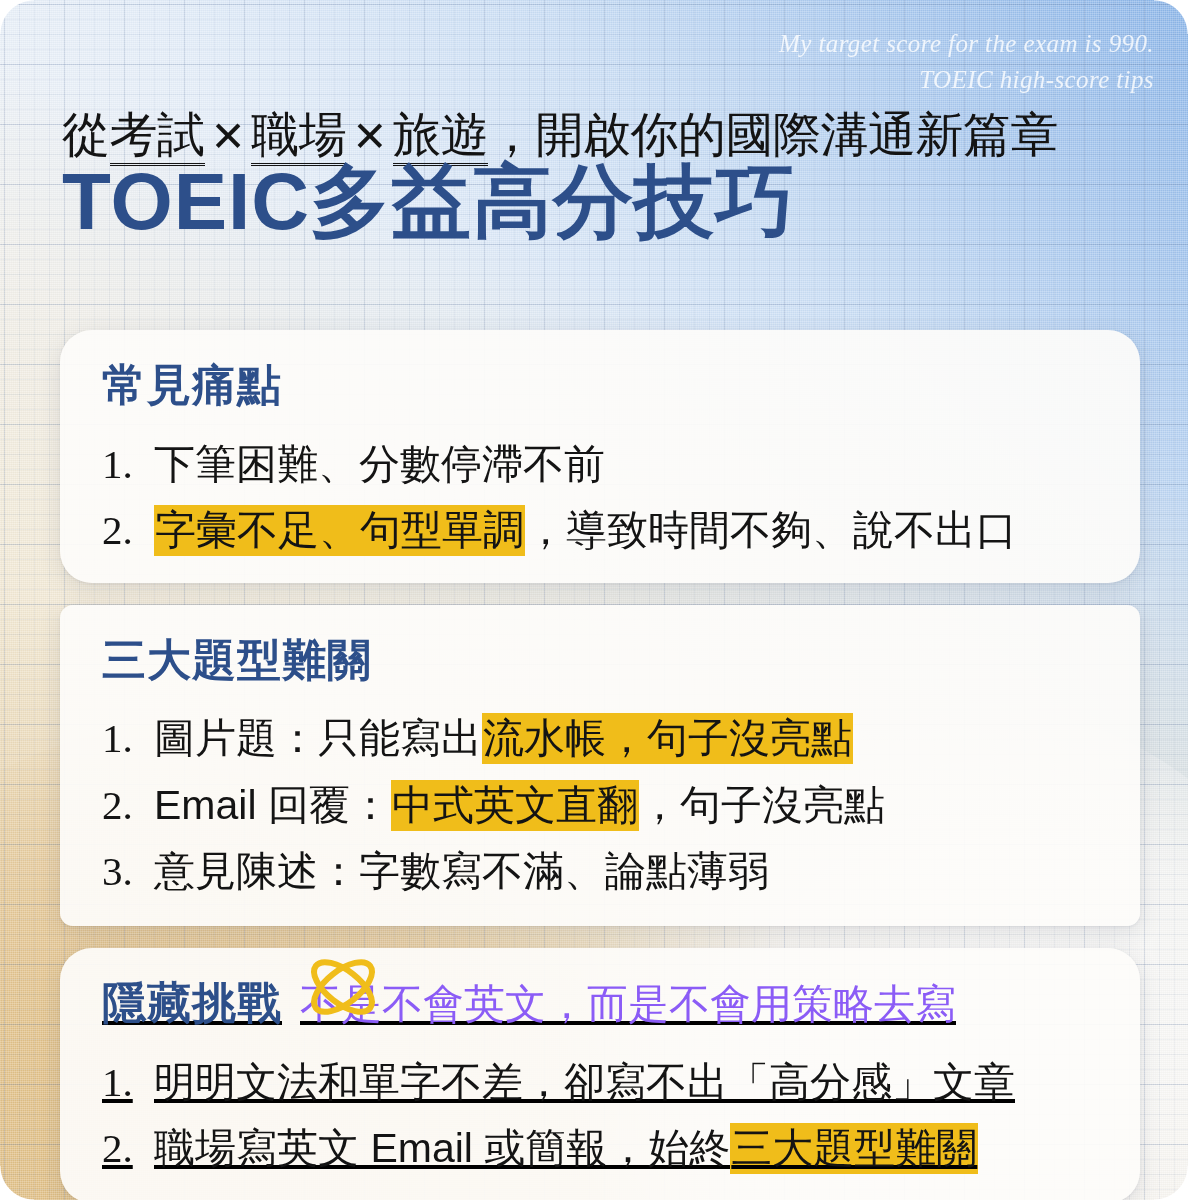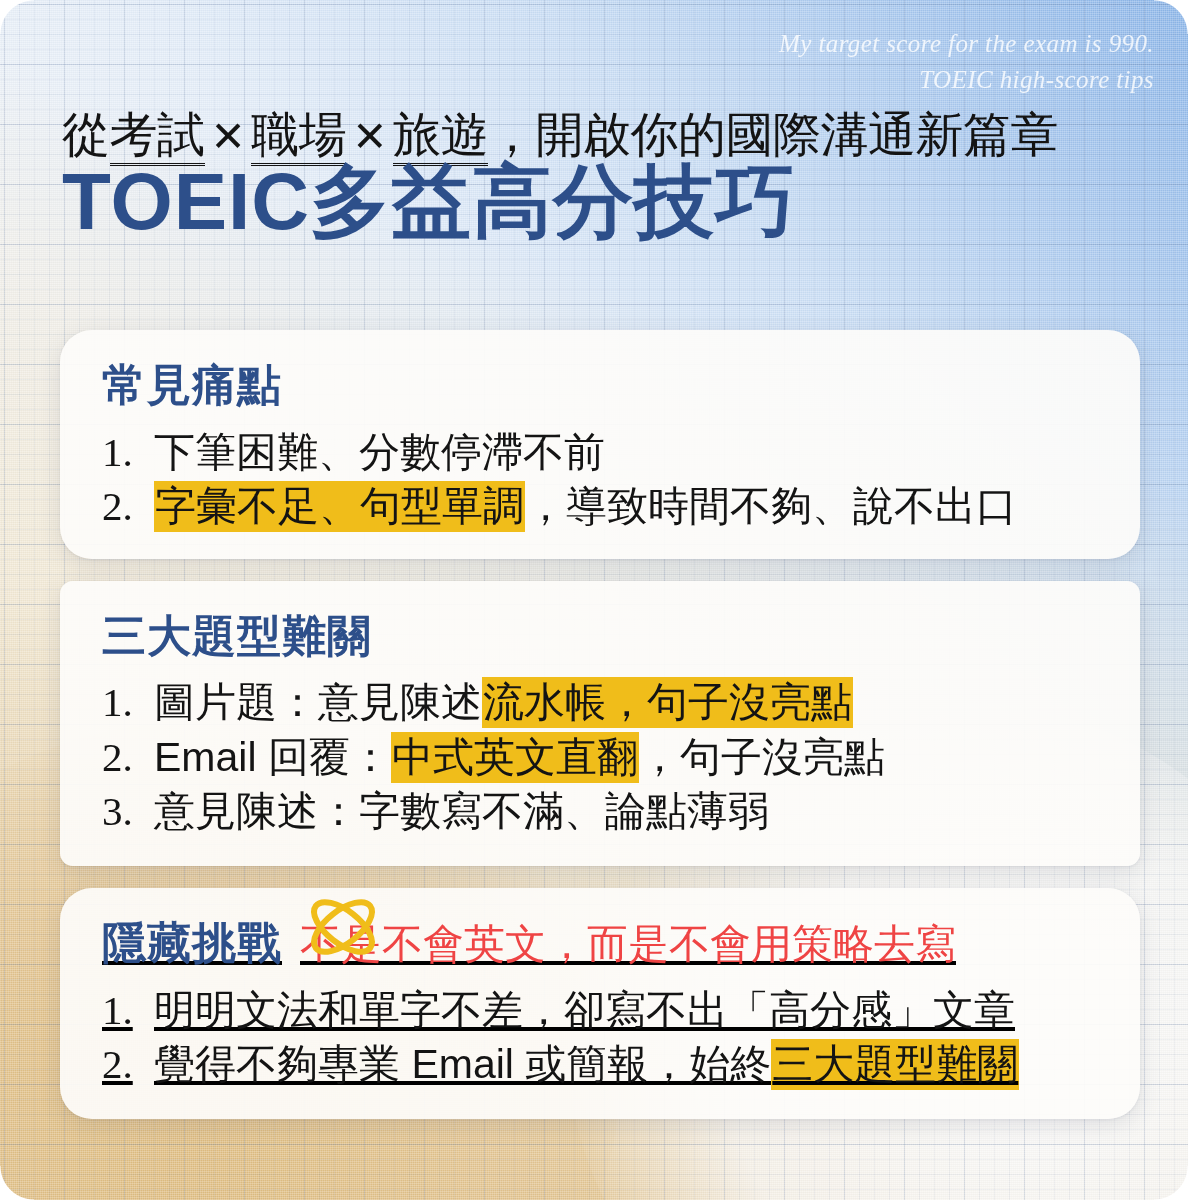--- a/index.html
+++ b/index.html
@@ -202,41 +202,41 @@
     white-space: nowrap;
     display: flex;
     align-items: baseline;
   }
   .li-num {
     display: inline-block;
     min-width: 52px;
     flex: 0 0 auto;
     font-family: "Liberation Serif", "DejaVu Serif", serif;
   }
-  .li-text { flex: 1 1 auto; }
+  .li-text { flex: 1 1 auto; margin-top: 12px; }
 
   .hl {
     background: #f0bd1a;
     padding: 2px 1px 3px 1px;
     box-decoration-break: clone;
     text-align: center;
     -webkit-box-decoration-break: clone;
   }
 
   
   .card-heading-row {
     display: flex;
     align-items: baseline;
     position: relative;
     white-space: nowrap;
   }
   .card-heading-row .card-heading { margin-right: 18px; }
   .inline-note {
     font-size: 41px;
-    color: #ef4444;
+    color: #8b5cf6;
     line-height: 1.2;
   }
 
   
   #atom-icon {
     position: absolute;
     left: 198px;
     top: -34px;
     width: 86px;
     height: 86px;
@@ -284,21 +284,21 @@
           <span class="li-text"><span class="hl">字彙不足、句型單調</span><span>，導致時間不夠、說不出口</span></span>
         </li>
       </ul>
     </div>
 
     <div class="card" id="card-types">
       <div class="card-heading">三大題型難關</div>
       <ul class="card-list">
         <li>
           <span class="li-num">1.</span>
-          <span class="li-text"><span>圖片題：意見陳述</span><span class="hl">流水帳，句子沒亮點</span></span>
+          <span class="li-text"><span>圖片題：只能寫出</span><span class="hl">流水帳，句子沒亮點</span></span>
         </li>
         <li>
           <span class="li-num">2.</span>
           <span class="li-text"><span>Email 回覆：</span><span class="hl">中式英文直翻</span><span>，句子沒亮點</span></span>
         </li>
         <li>
           <span class="li-num">3.</span>
           <span class="li-text"><span>意見陳述：字數寫不滿、論點薄弱</span></span>
         </li>
       </ul>
@@ -317,21 +317,21 @@
           </svg>
         </span>
       </div>
       <ul class="card-list">
         <li>
           <span class="li-num">1.</span>
           <span class="li-text"><span>明明文法和單字不差，卻寫不出「高分感」文章</span></span>
         </li>
         <li>
           <span class="li-num">2.</span>
-          <span class="li-text"><span>覺得不夠專業 Email 或簡報，始終</span><span class="hl">三大題型難關</span></span>
+          <span class="li-text"><span>職場寫英文 Email 或簡報，始終</span><span class="hl">三大題型難關</span></span>
         </li>
       </ul>
     </div>
 
   </div>
 
   <div id="bg-mask-tl"></div>
   <div id="bg-mask-tr"></div>
   <div id="bg-mask-bl"></div>
   <div id="bg-mask-br"></div>

